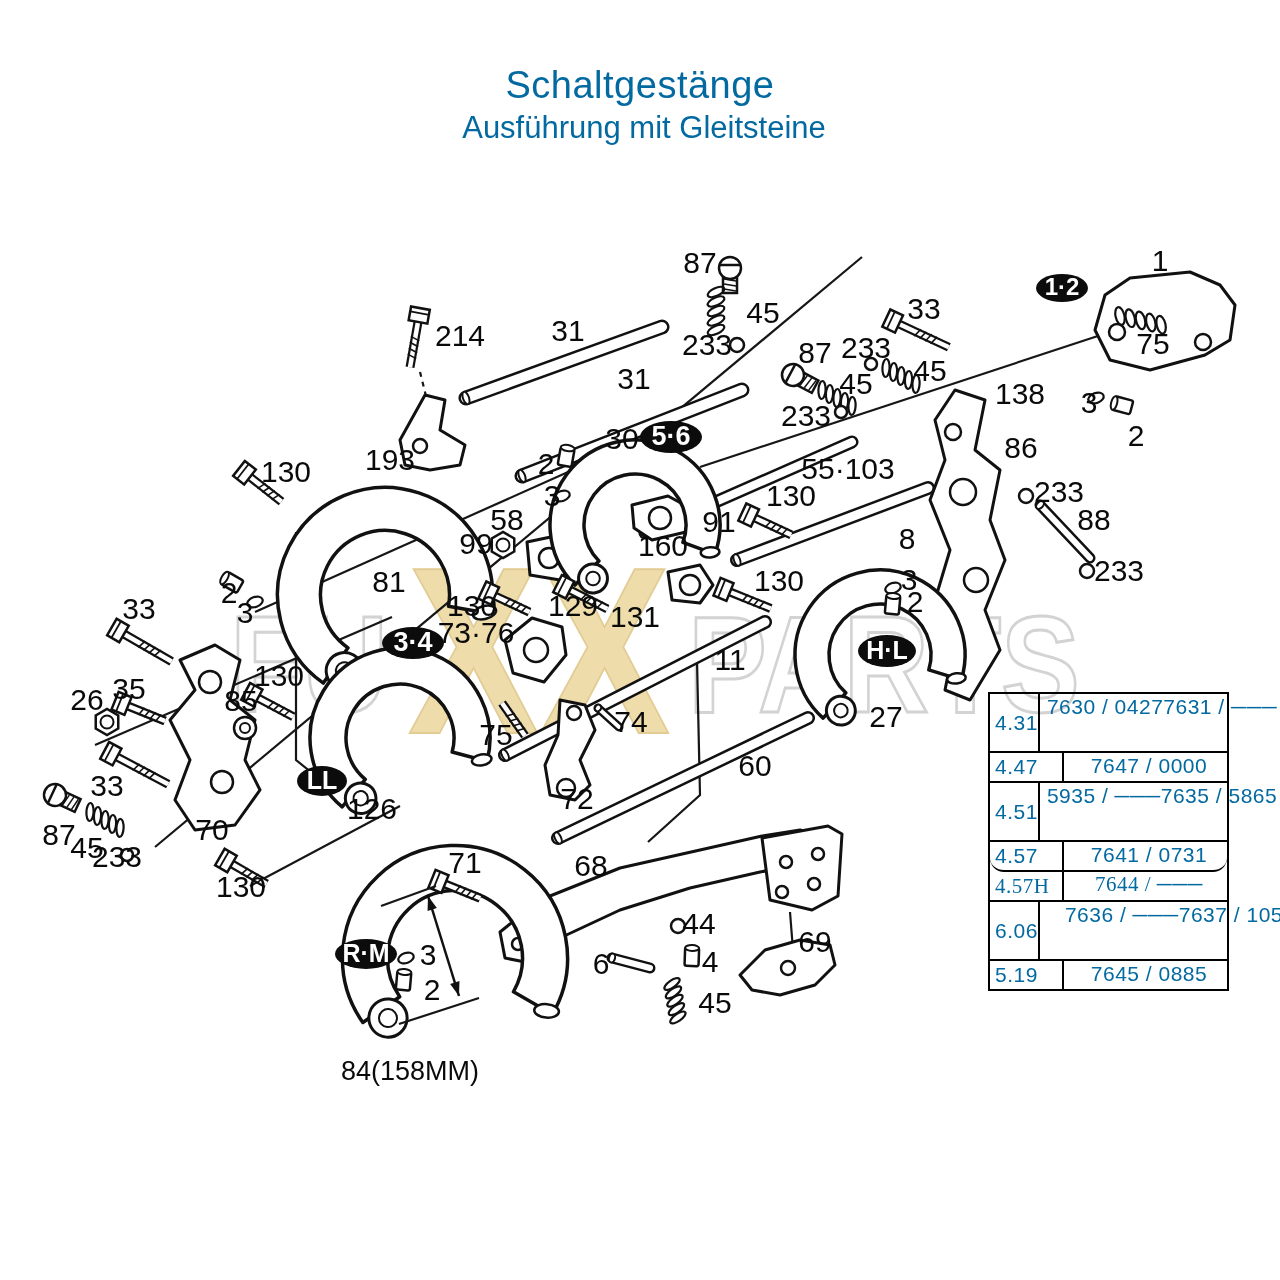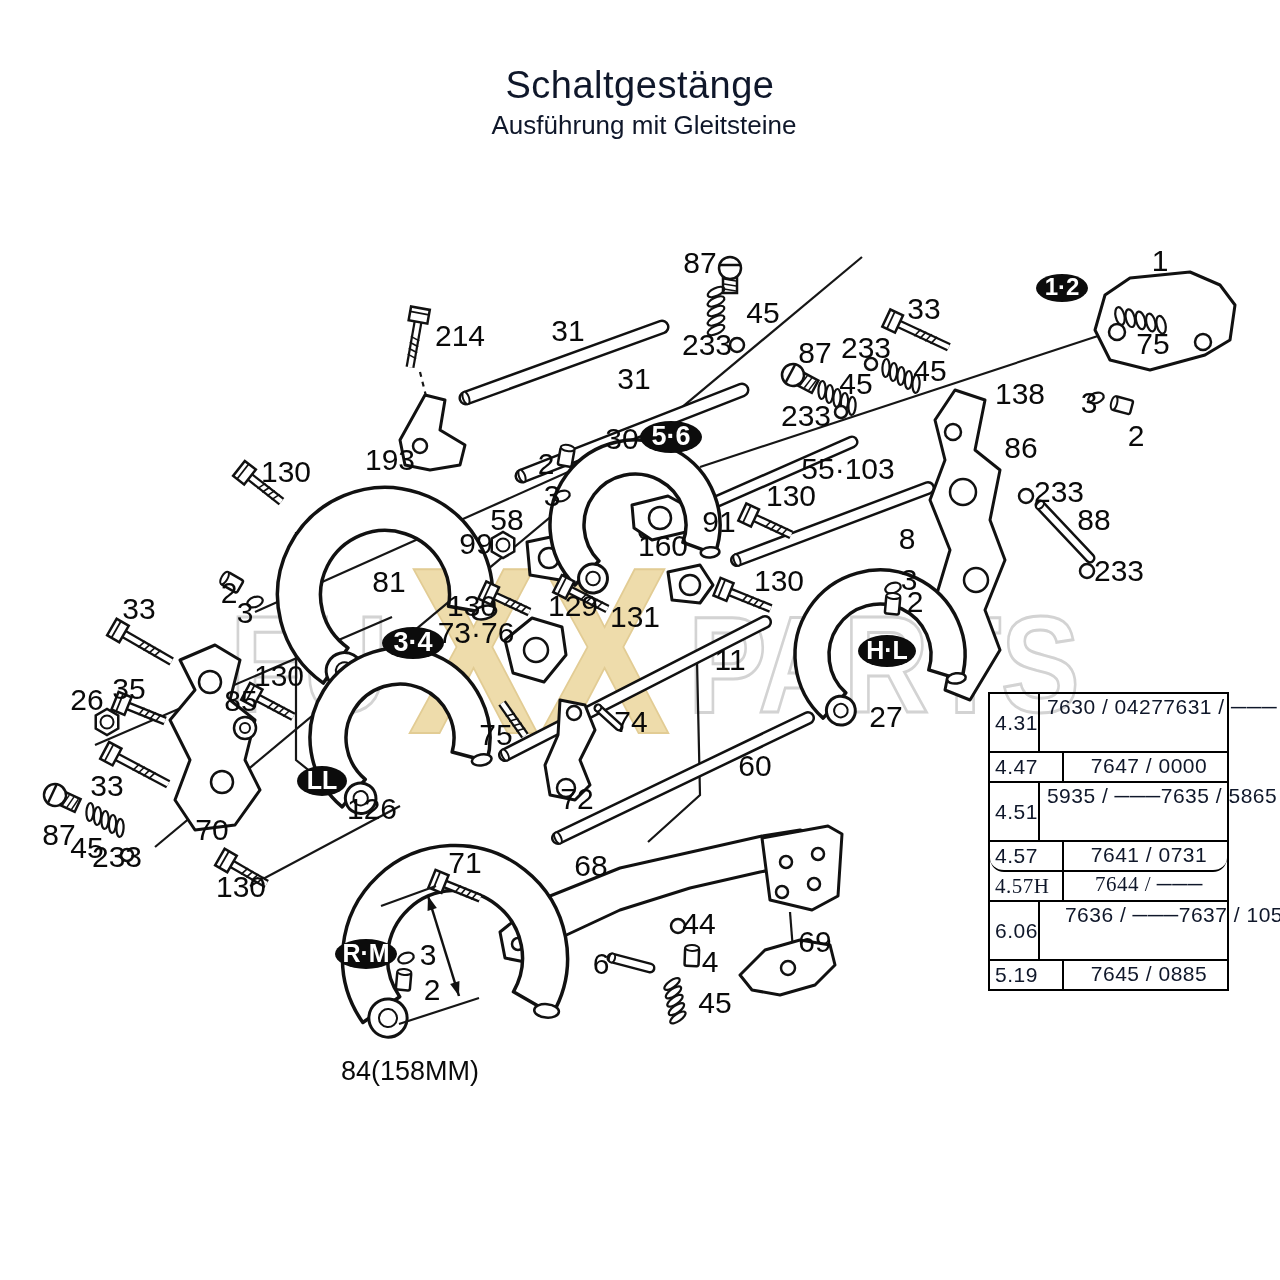--- a/index.html
+++ b/index.html
@@ -1,20 +1,20 @@
 <!DOCTYPE html>
 <html><head>
 <meta charset="utf-8">
 <style>
   html,body{margin:0;padding:0;background:#fff;}
   .page{position:relative;width:1280px;height:1280px;background:#fff;overflow:hidden;
-        font-family:"Liberation Sans",sans-serif;color:#0f172a;}
+        font-family:"Liberation Sans",sans-serif;color:#0369a1;}
   .titleblock{position:absolute;top:64px;left:0;width:100%;text-align:center;z-index:5;}
   .titleblock h1{margin:0;font-size:38px;font-weight:400;letter-spacing:.5px;}
-  .titleblock h2{margin:3px 0 0 8px;font-size:26px;font-weight:400;}
+  .titleblock h2{margin:3px 0 0 8px;font-size:31px;font-weight:400;}
   svg.diagram{position:absolute;left:0;top:0;width:1280px;height:1280px;z-index:1;}
   svg text{font-family:"Liberation Sans",sans-serif;}
   .ratio-table{position:absolute;left:988px;top:692px;width:237px;z-index:6;
         border:2.6px solid #000;background:transparent;font-size:21px;letter-spacing:.5px;}
   .trow{display:flex;border-bottom:2.4px solid #000;}
   .trow:last-child{border-bottom:none;}
   .tc-ratio{width:74px;border-right:2.4px solid #000;display:flex;align-items:center;padding-left:5px;box-sizing:border-box;}
   .tc-parts{flex:1;display:flex;justify-content:center;padding-left:7px;box-sizing:border-box;}
   .tc-parts span{white-space:nowrap;line-height:1.22;}
 </style>

